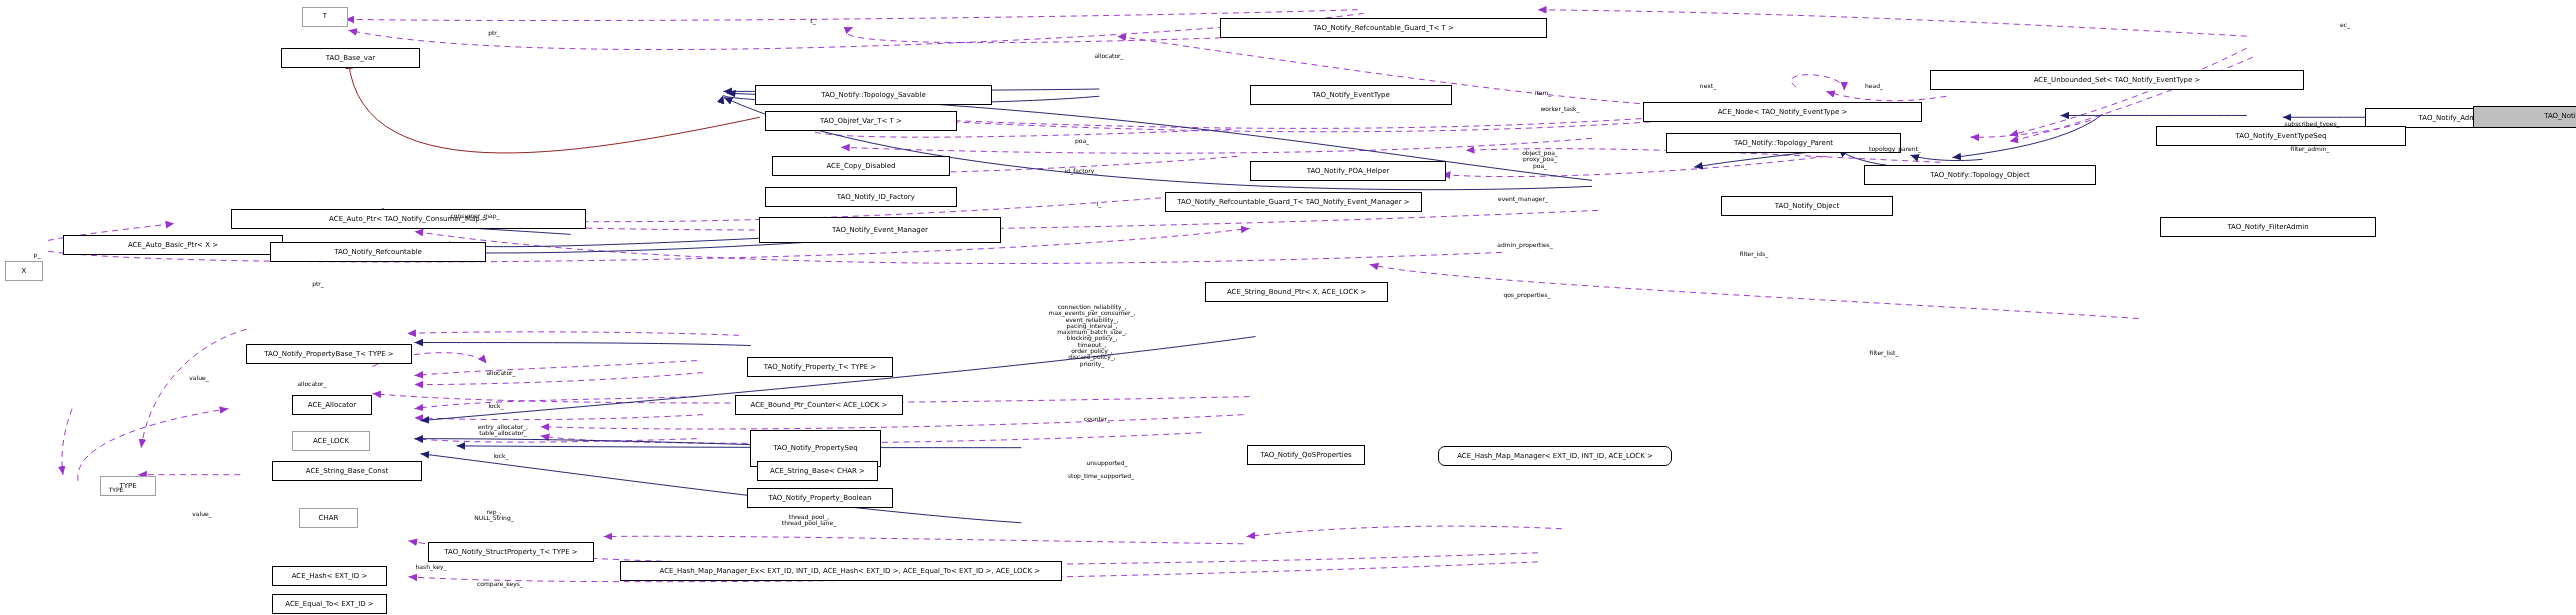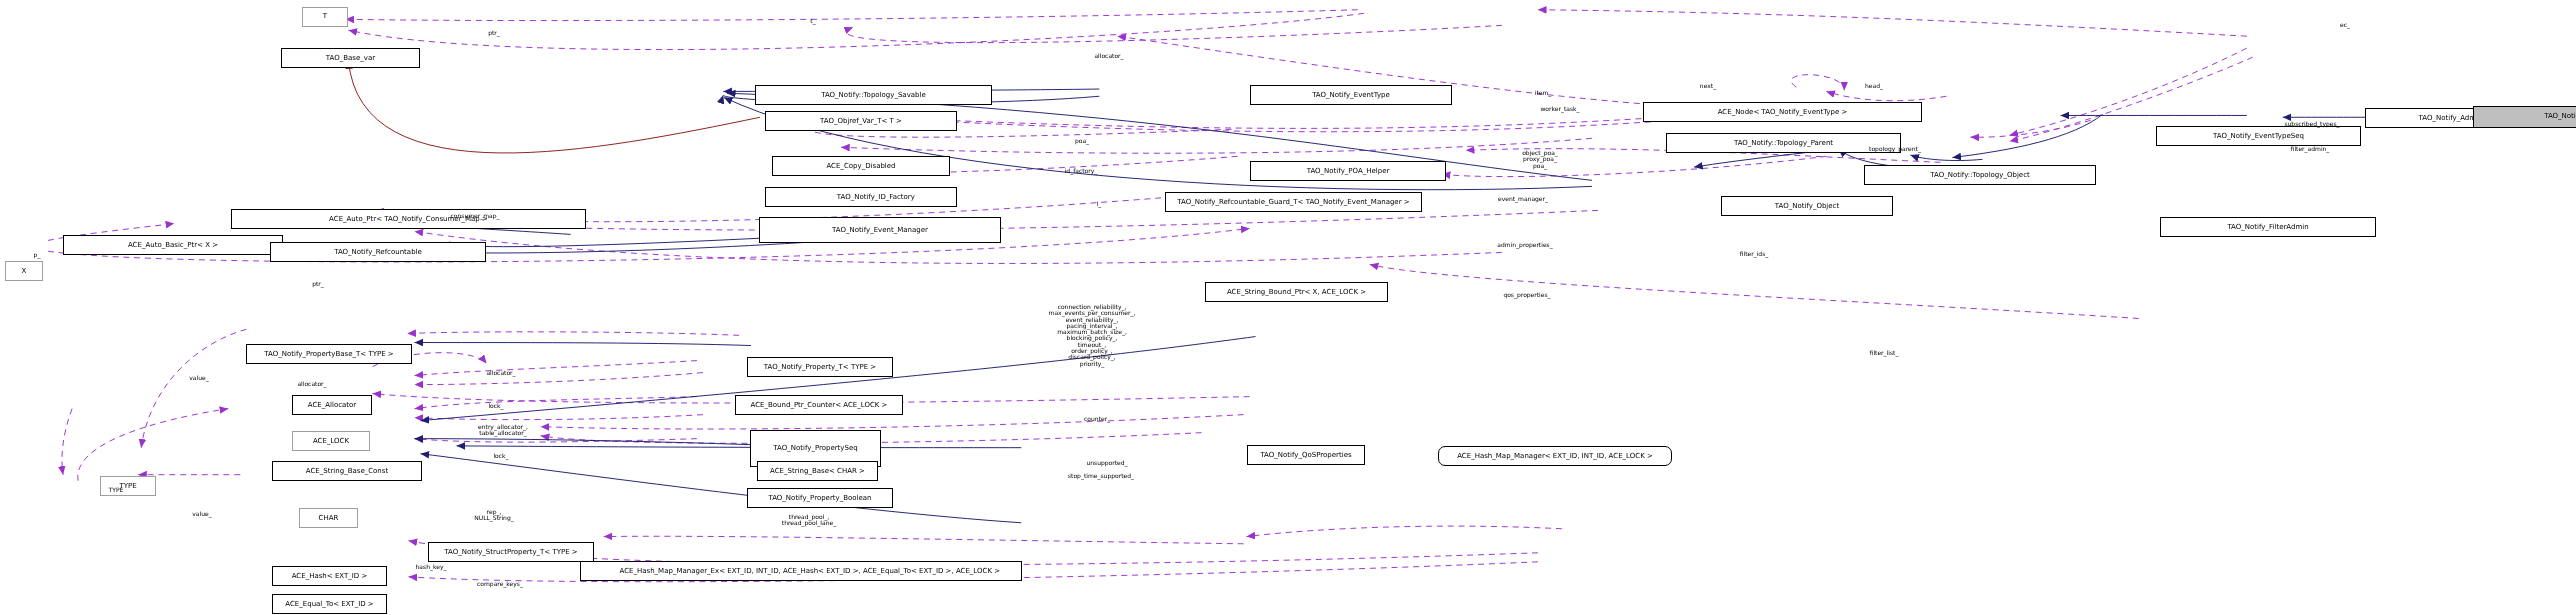--- a/index.html
+++ b/index.html
@@ -96,27 +96,29 @@
       <path d="M1700,870 C1400,850 900,780 700,755" marker-end="url(#ah-inherit)"></path>
       <path d="M2090,560 C1800,600 1400,640 700,700" marker-end="url(#ah-inherit)"></path>
     </g>
 
     <g stroke="#8b1a1a" stroke-width="1.6" fill="none">
       <path d="M1265,195 C1000,250 600,330 580,100" marker-end="url(#ah-tmpl)"></path>
     </g>
   </svg>
 <div class="node tmpl" style="left: 302px; top: 6.6px; width: 46px; height: 20.4px; font-size: 7px;">T</div>
     <div class="node" style="left: 281px; top: 48px; width: 139px; height: 20.4px; font-size: 7px;">TAO_Base_var</div>
+    <div class="node" style="left: 1220px; top: 18px; width: 327px; height: 20.4px; font-size: 7px;">TAO_Notify_Refcountable_Guard_T&lt; T &gt;</div>
+    <div class="node" style="left: 1930px; top: 70px; width: 374px; height: 20.4px; font-size: 7px;">ACE_Unbounded_Set&lt; TAO_Notify_EventType &gt;</div>
     <div class="node" style="left: 755px; top: 85px; width: 237px; height: 20.4px; font-size: 7px;">TAO_Notify::Topology_Savable</div>
     <div class="node" style="left: 1250px; top: 85px; width: 202px; height: 20.4px; font-size: 7px;">TAO_Notify_EventType</div>
     <div class="node" style="left: 1643px; top: 102px; width: 279px; height: 20.4px; font-size: 7px;">ACE_Node&lt; TAO_Notify_EventType &gt;</div>
     <div class="node" style="left: 2365px; top: 108px; width: 171px; height: 20.4px; font-size: 7px;">TAO_Notify_Admin</div>
     <div class="node focus" style="left: 2473px; top: 106px; width: 242px; height: 21.6px; font-size: 7px;">TAO_Notify_ConsumerAdmin</div>
     <div class="node" style="left: 765px; top: 111px; width: 192px; height: 20.4px; font-size: 7px;">TAO_Objref_Var_T&lt; T &gt;</div>
-    <div class="node" style="left: 2156px; top: 126px; width: 205px; height: 20.4px; font-size: 7px;">TAO_Notify_EventTypeSeq</div>
+    <div class="node" style="left: 2156px; top: 126px; width: 250px; height: 20.4px; font-size: 7px;">TAO_Notify_EventTypeSeq</div>
     <div class="node" style="left: 1666px; top: 133px; width: 235px; height: 20.4px; font-size: 7px;">TAO_Notify::Topology_Parent</div>
     <div class="node" style="left: 1250px; top: 161px; width: 196px; height: 20.4px; font-size: 7px;">TAO_Notify_POA_Helper</div>
     <div class="node" style="left: 772px; top: 156px; width: 178px; height: 20.4px; font-size: 7px;">ACE_Copy_Disabled</div>
     <div class="node" style="left: 1864px; top: 165px; width: 232px; height: 20.4px; font-size: 7px;">TAO_Notify::Topology_Object</div>
     <div class="node" style="left: 765px; top: 187px; width: 192px; height: 20.4px; font-size: 7px; padding-left: 32px;">TAO_Notify_ID_Factory</div>
     <div class="node" style="left: 1165px; top: 192px; width: 257px; height: 20.4px; font-size: 7px;">TAO_Notify_Refcountable_Guard_T&lt; TAO_Notify_Event_Manager &gt;</div>
     <div class="node" style="left: 231px; top: 209px; width: 355px; height: 20.4px; font-size: 7px;">ACE_Auto_Ptr&lt; TAO_Notify_Consumer_Map &gt;</div>
     <div class="node" style="left: 759px; top: 217px; width: 242px; height: 26px; font-size: 7px;">TAO_Notify_Event_Manager</div>
     <div class="node" style="left: 1721px; top: 196px; width: 172px; height: 20.4px; font-size: 7px;">TAO_Notify_Object</div>
     <div class="node" style="left: 2160px; top: 217px; width: 216px; height: 20.4px; font-size: 7px;">TAO_Notify_FilterAdmin</div>
@@ -131,21 +133,21 @@
     <div class="node tmpl" style="left: 292px; top: 431px; width: 78px; height: 20.4px; font-size: 7px;">ACE_LOCK</div>
     <div class="node" style="left: 750px; top: 430px; width: 131px; height: 37px; font-size: 7px;">TAO_Notify_PropertySeq</div>
     <div class="node" style="left: 1247px; top: 445px; width: 118px; height: 20.4px; font-size: 7px;">TAO_Notify_QoSProperties</div>
     <div class="node" style="left: 1438px; top: 446px; width: 234px; height: 20.4px; font-size: 7px; border-radius: 7px;">ACE_Hash_Map_Manager&lt; EXT_ID, INT_ID, ACE_LOCK &gt;</div>
     <div class="node" style="left: 272px; top: 461px; width: 150px; height: 20.4px; font-size: 7px;">ACE_String_Base_Const</div>
     <div class="node" style="left: 757px; top: 461px; width: 121px; height: 20.4px; font-size: 7px;">ACE_String_Base&lt; CHAR &gt;</div>
     <div class="node tmpl" style="left: 100px; top: 476px; width: 56px; height: 20.4px; font-size: 7px;">TYPE</div>
     <div class="node" style="left: 747px; top: 488px; width: 146px; height: 20.4px; font-size: 7px;">TAO_Notify_Property_Boolean</div>
     <div class="node tmpl" style="left: 299px; top: 508px; width: 59px; height: 20.4px; font-size: 7px;">CHAR</div>
     <div class="node" style="left: 428px; top: 542px; width: 166px; height: 20.4px; font-size: 7px;">TAO_Notify_StructProperty_T&lt; TYPE &gt;</div>
-    <div class="node" style="left: 580px; top: 561px; width: 442px; height: 20.4px; font-size: 7px; padding-left: 20px;">ACE_Hash_Map_Manager_Ex&lt; EXT_ID, INT_ID, ACE_Hash&lt; EXT_ID &gt;, ACE_Equal_To&lt; EXT_ID &gt;, ACE_LOCK &gt;</div>
+    <div class="node" style="left: 620px; top: 561px; width: 442px; height: 20.4px; font-size: 7px; padding-left: 20px;">ACE_Hash_Map_Manager_Ex&lt; EXT_ID, INT_ID, ACE_Hash&lt; EXT_ID &gt;, ACE_Equal_To&lt; EXT_ID &gt;, ACE_LOCK &gt;</div>
     <div class="node" style="left: 272px; top: 566px; width: 115px; height: 20.4px; font-size: 7px;">ACE_Hash&lt; EXT_ID &gt;</div>
     <div class="node" style="left: 272px; top: 594px; width: 115px; height: 20.4px; font-size: 7px;">ACE_Equal_To&lt; EXT_ID &gt;</div>
     <div class="elabel" style="left: 494px; top: 30px; font-size: 6px; transform: translate(-50%, 0px);">ptr_</div>
     <div class="elabel" style="left: 813px; top: 18px; font-size: 6px; transform: translate(-50%, 0px);">t_</div>
     <div class="elabel" style="left: 2345px; top: 21.6px; font-size: 6px; transform: translate(-50%, 0px);">ec_</div>
     <div class="elabel" style="left: 1109px; top: 53px; font-size: 6px; transform: translate(-50%, 0px);">allocator_</div>
     <div class="elabel" style="left: 1708px; top: 83px; font-size: 6px; transform: translate(-50%, 0px);">next_</div>
     <div class="elabel" style="left: 1874px; top: 83px; font-size: 6px; transform: translate(-50%, 0px);">head_</div>
     <div class="elabel" style="left: 1543px; top: 90px; font-size: 6px; transform: translate(-50%, 0px);">item_</div>
     <div class="elabel" style="left: 1560px; top: 106px; font-size: 6px; transform: translate(-50%, 0px);">worker_task_</div>

